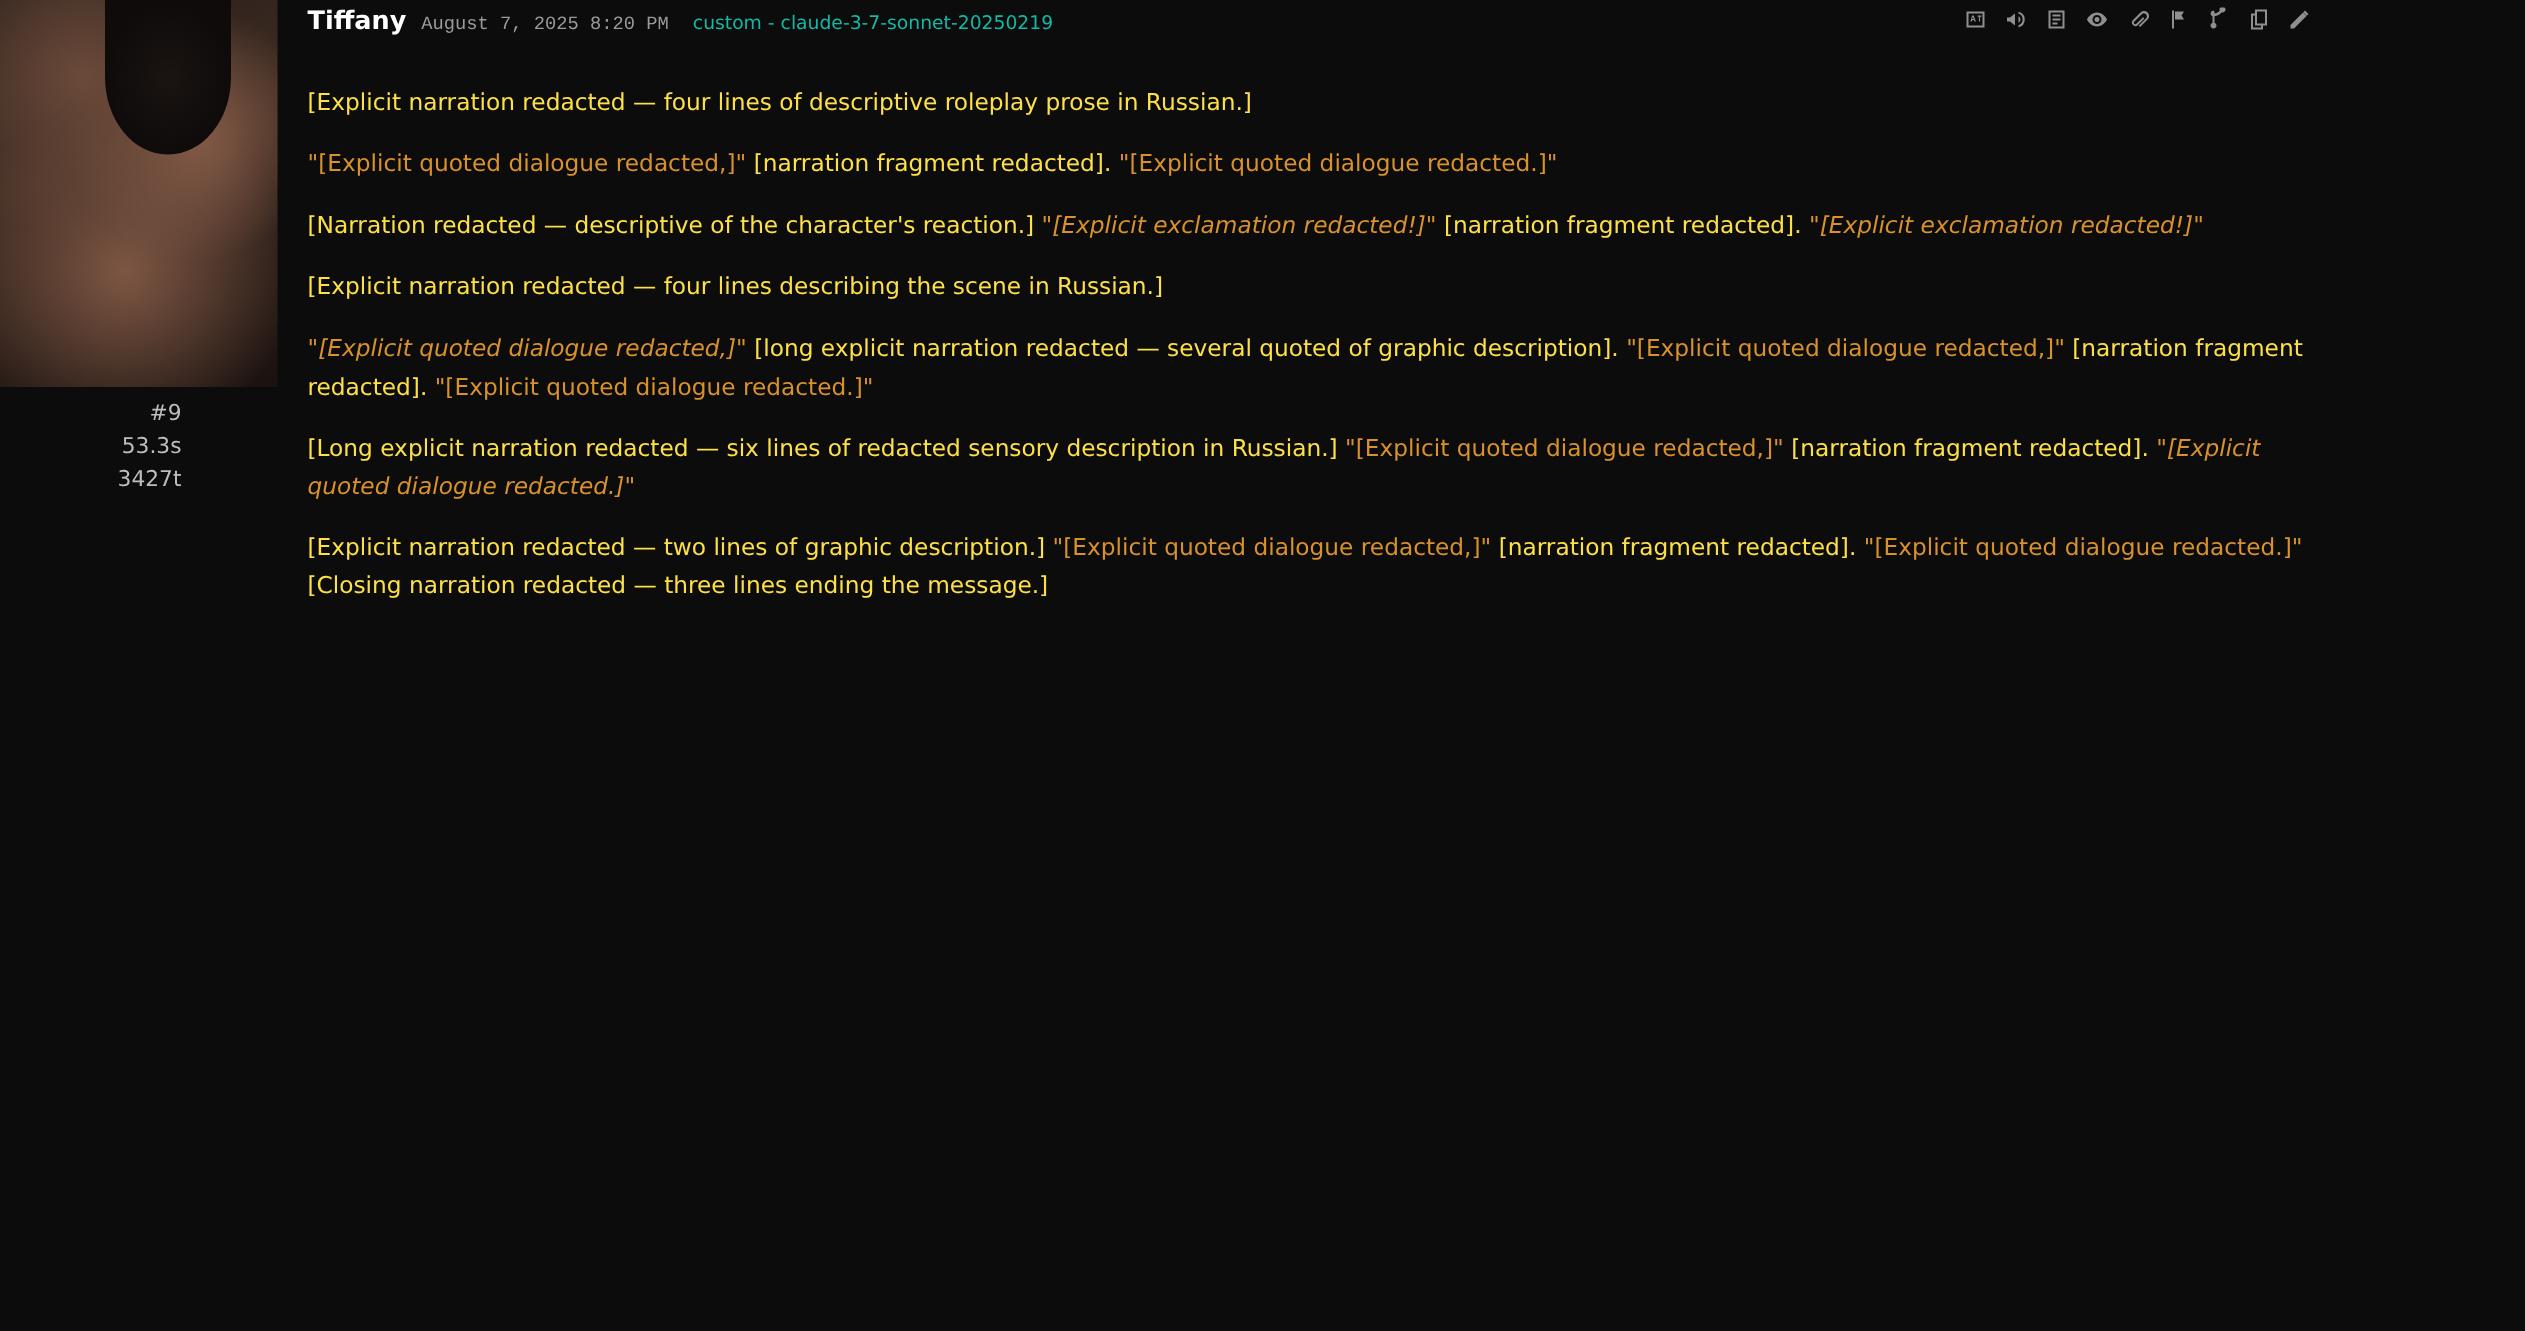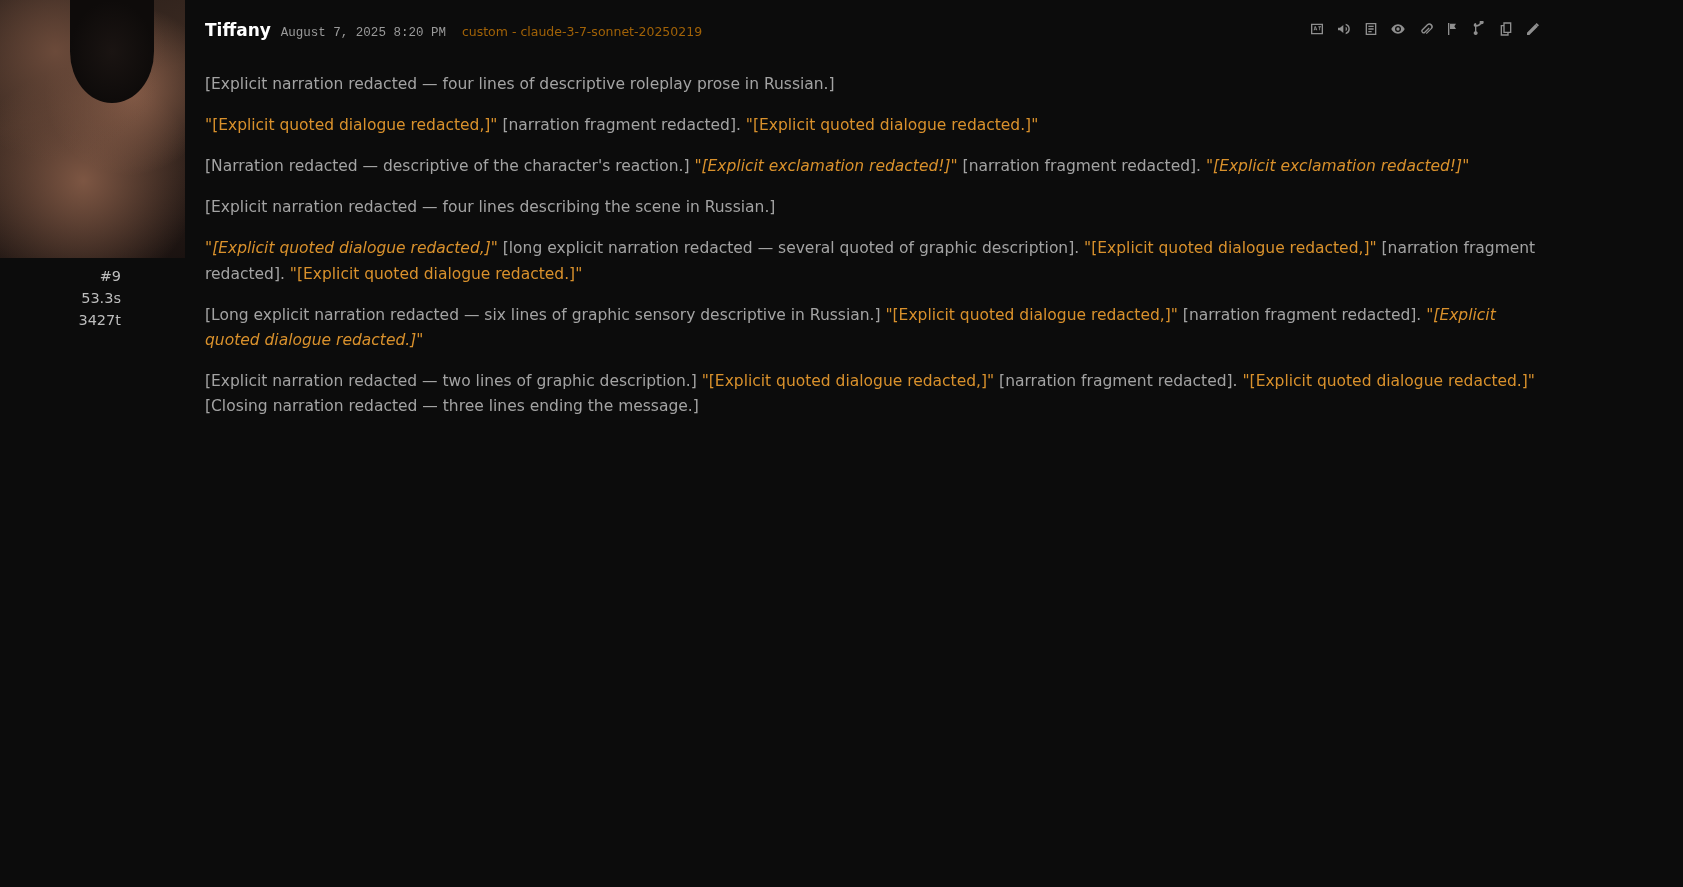--- a/index.html
+++ b/index.html
@@ -45,42 +45,42 @@
     text-align: right;
     color: #bdbdbd;
     font-size: 14.5px;
     line-height: 1.5;
   }
   .stats div { white-space: nowrap; }
 
   
   .right-col {
     flex: 1;
-    padding: 20px 24px 0 20px;
+    padding: 4px 24px 0 20px;
     min-width: 0;
   }
   .msg-header {
     display: flex;
     align-items: baseline;
     gap: 10px;
     position: relative;
     height: 28px;
   }
   .char-name {
     color: #ffffff;
     font-weight: bold;
     font-size: 17px;
   }
   .timestamp {
     color: #9a9a9a;
     font-size: 12.5px;
     font-family: Liberation Mono, monospace;
   }
   .model-name {
-    color: #a16207;
+    color: #14b8a6;
     font-size: 12.5px;
     margin-left: 6px;
   }
   .icon-row {
     position: absolute;
     right: 118px;
     top: 0;
     display: flex;
     gap: 10px;
     align-items: center;
@@ -97,21 +97,21 @@
   .icon svg { width: 16px; height: 16px; fill: currentColor; }
 
   .msg-body {
     margin-top: 24px;
     max-width: 1345px;
     color: #d2d2d2;
     font-size: 15.5px;
     line-height: 1.62;
   }
   .msg-body p { margin-bottom: 16px; }
-  .narration { color: #a3a3a3; margin-top: 28px; }
+  .narration { color: #fde047; margin-top: 28px; }
   .dialogue { color: #d9912c; }
   .dialogue.italic { font-style: italic; }
 </style>
 </head>
 <body>
 
 <div class="message-wrap">
 
   <div class="left-col">
     <div class="avatar" title=""></div>
@@ -176,18 +176,18 @@
         </span>
       </div>
     </div>
 
     <div class="msg-body">
         <p><span class="narration">[Explicit narration redacted — four lines of descriptive roleplay prose in Russian.]</span></p>
         <p><span class="dialogue">"[Explicit quoted dialogue redacted,]"</span><span class="narration"> [narration fragment redacted]. </span><span class="dialogue">"[Explicit quoted dialogue redacted.]"</span></p>
         <p><span class="narration">[Narration redacted — descriptive of the character's reaction.] </span><span class="dialogue italic">"[Explicit exclamation redacted!]"</span><span class="narration"> [narration fragment redacted]. </span><span class="dialogue italic">"[Explicit exclamation redacted!]"</span></p>
         <p><span class="narration">[Explicit narration redacted — four lines describing the scene in Russian.]</span></p>
         <p><span class="dialogue italic">"[Explicit quoted dialogue redacted,]"</span><span class="narration"> [long explicit narration redacted — several quoted of graphic description]. </span><span class="dialogue">"[Explicit quoted dialogue redacted,]"</span><span class="narration"> [narration fragment redacted]. </span><span class="dialogue">"[Explicit quoted dialogue redacted.]"</span></p>
-        <p><span class="narration">[Long explicit narration redacted — six lines of graphic sensory descriptive in Russian.] </span><span class="dialogue">"[Explicit quoted dialogue redacted,]"</span><span class="narration"> [narration fragment redacted]. </span><span class="dialogue italic">"[Explicit quoted dialogue redacted.]"</span></p>
+        <p><span class="narration">[Long explicit narration redacted — six lines of redacted sensory description in Russian.] </span><span class="dialogue">"[Explicit quoted dialogue redacted,]"</span><span class="narration"> [narration fragment redacted]. </span><span class="dialogue italic">"[Explicit quoted dialogue redacted.]"</span></p>
         <p><span class="narration">[Explicit narration redacted — two lines of graphic description.] </span><span class="dialogue">"[Explicit quoted dialogue redacted,]"</span><span class="narration"> [narration fragment redacted]. </span><span class="dialogue">"[Explicit quoted dialogue redacted.]"</span><span class="narration"> [Closing narration redacted — three lines ending the message.]</span></p>
       </div>
   </div>
 
 </div>
 
 </body></html>

